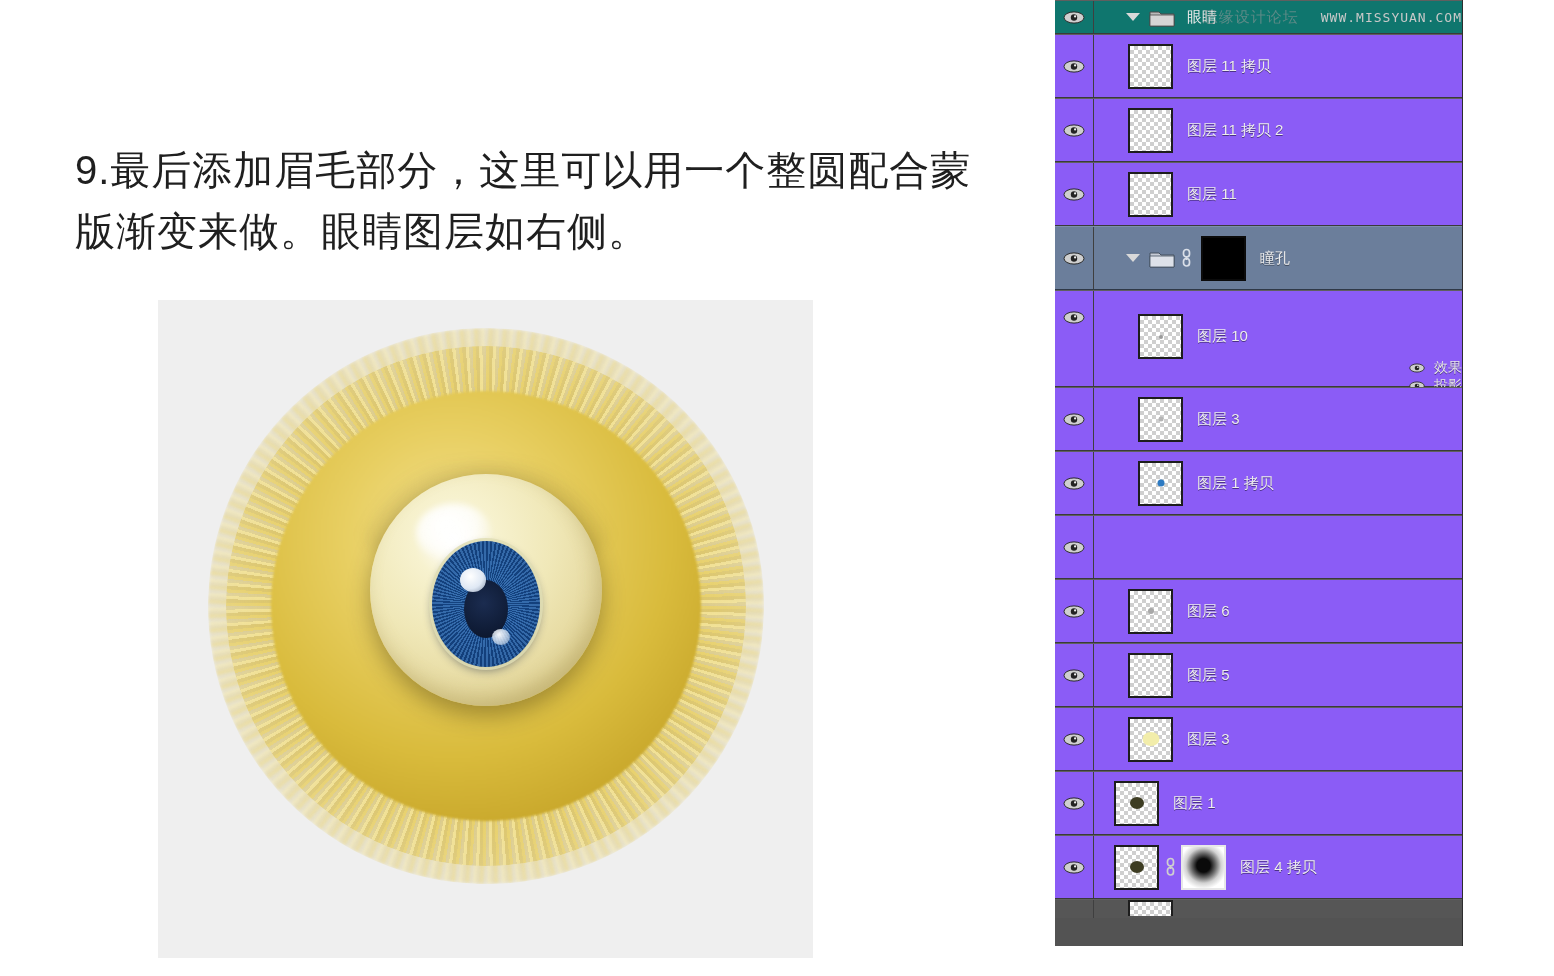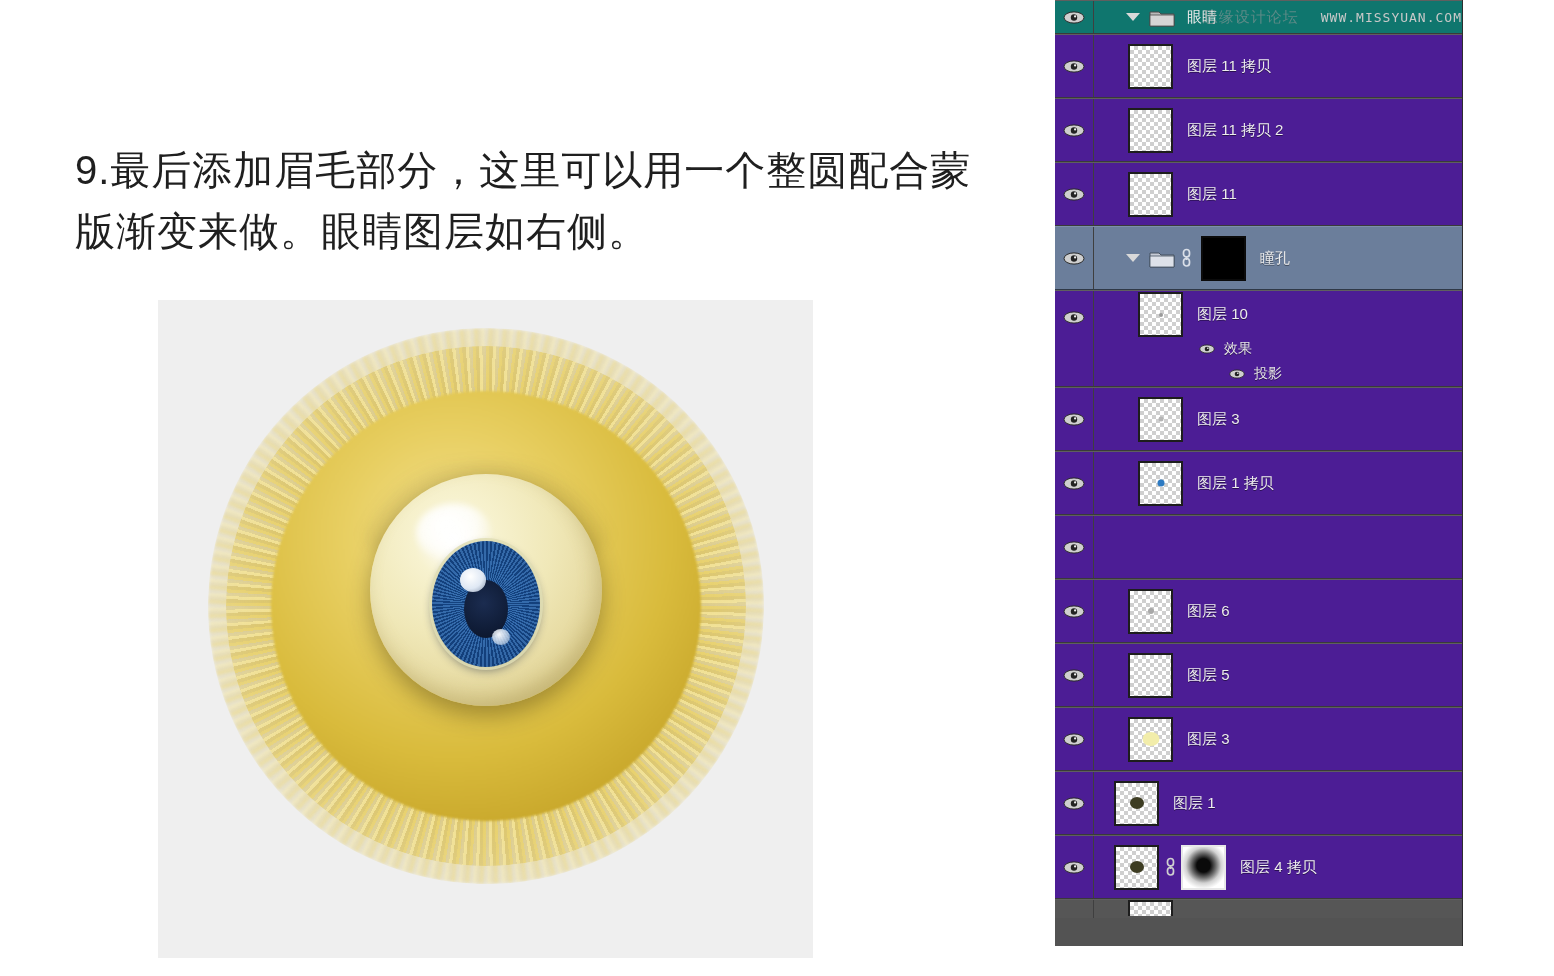--- a/index.html
+++ b/index.html
@@ -191,21 +191,21 @@
     color: #e9e9e9;
   }
   .layer-row {
     position: relative;
     display: flex;
     align-items: center;
     height: 64px;
     box-sizing: border-box;
     border-bottom: 1px solid #3a3a3a;
     border-top: 1px solid #5f5f5f;
-    background: #4c1d95;
+    background: #8b5cf6;
   }
   .layer-row.group-head {
     height: 34px;
     background: #0f766e;
   }
   .layer-row.selected {
     background: #6b7e9b;
     border-top: 1px solid #7d8fab;
     border-bottom: 1px solid #2f3947;
     text-align: center;
@@ -227,21 +227,21 @@
   .layer-row.tall .eye-cell { align-items: flex-start; padding-top: 20px; }
   .eye-icon { display: block; }
   .row-body {
     flex: 1;
     display: flex;
     align-items: center;
     height: 100%;
     padding-left: 10px;
     box-sizing: border-box;
   }
-  .layer-row.tall .row-body { align-items: flex-start; padding-top: 1px; flex-direction: column; }
+  .layer-row.tall .row-body { align-items: flex-end; padding-top: 23px; flex-direction: column; }
   .row-main {
     display: flex;
     align-items: center;
     width: 100%;
   }
   .thumb {
     width: 45px; height: 45px;
     border: 2px solid #1d1d1d;
     box-sizing: border-box;
     margin-left: 24px;

